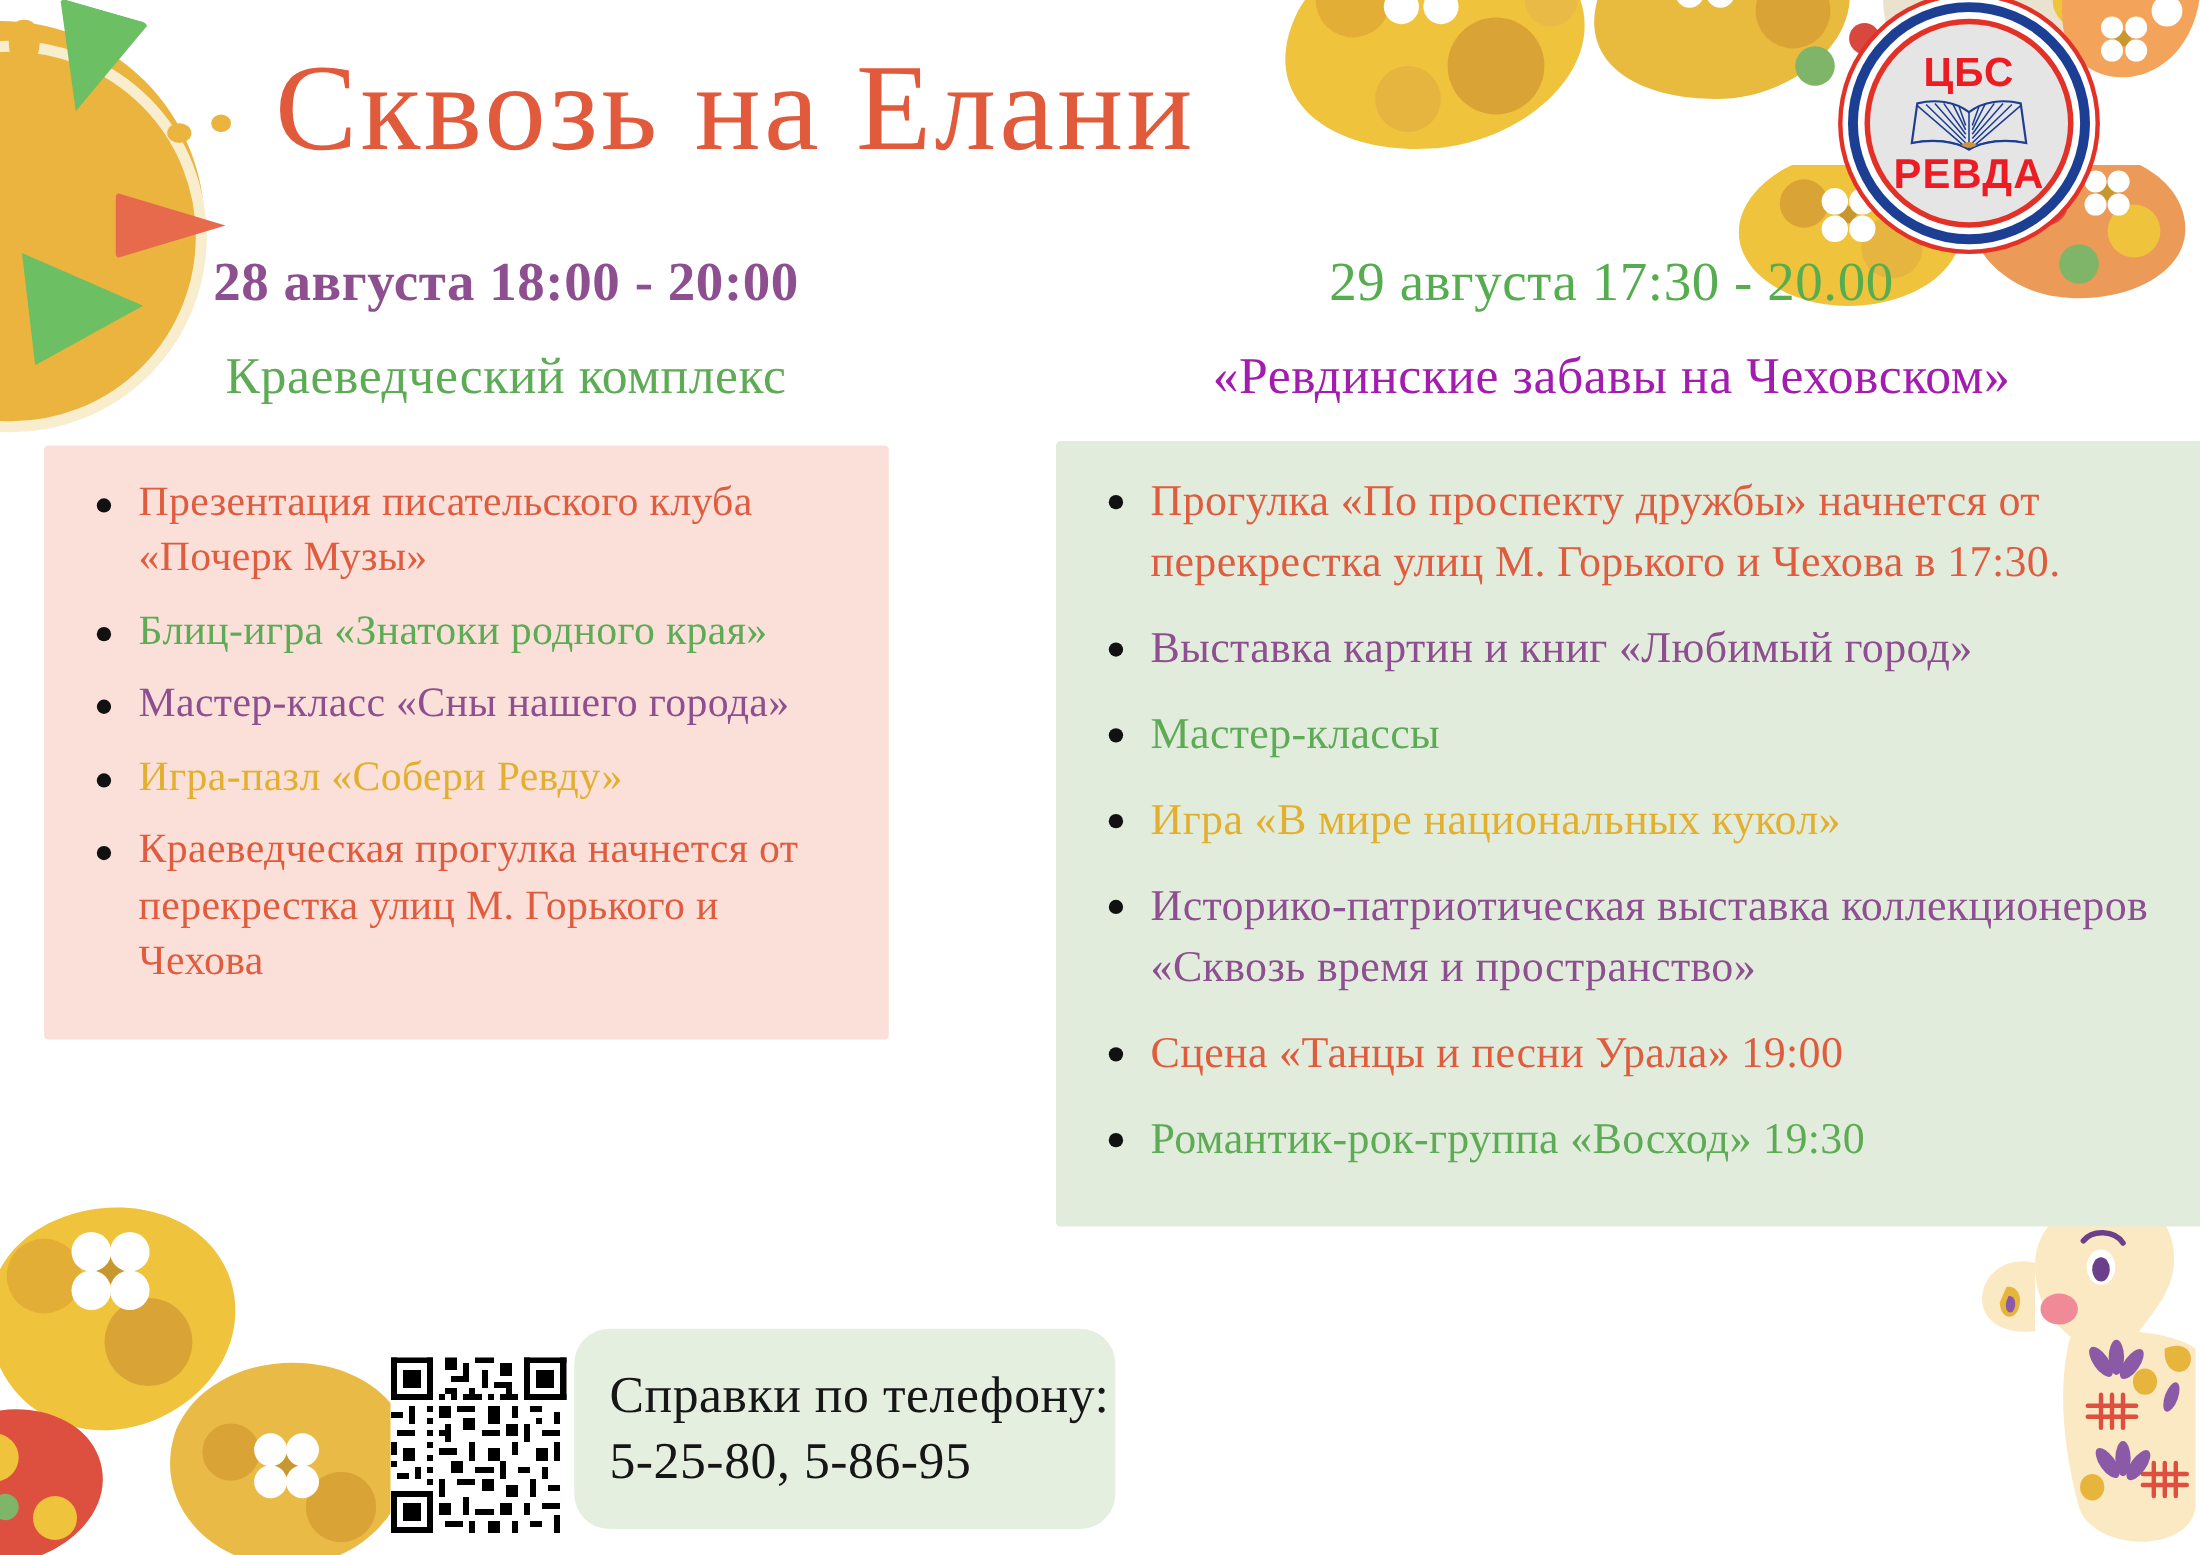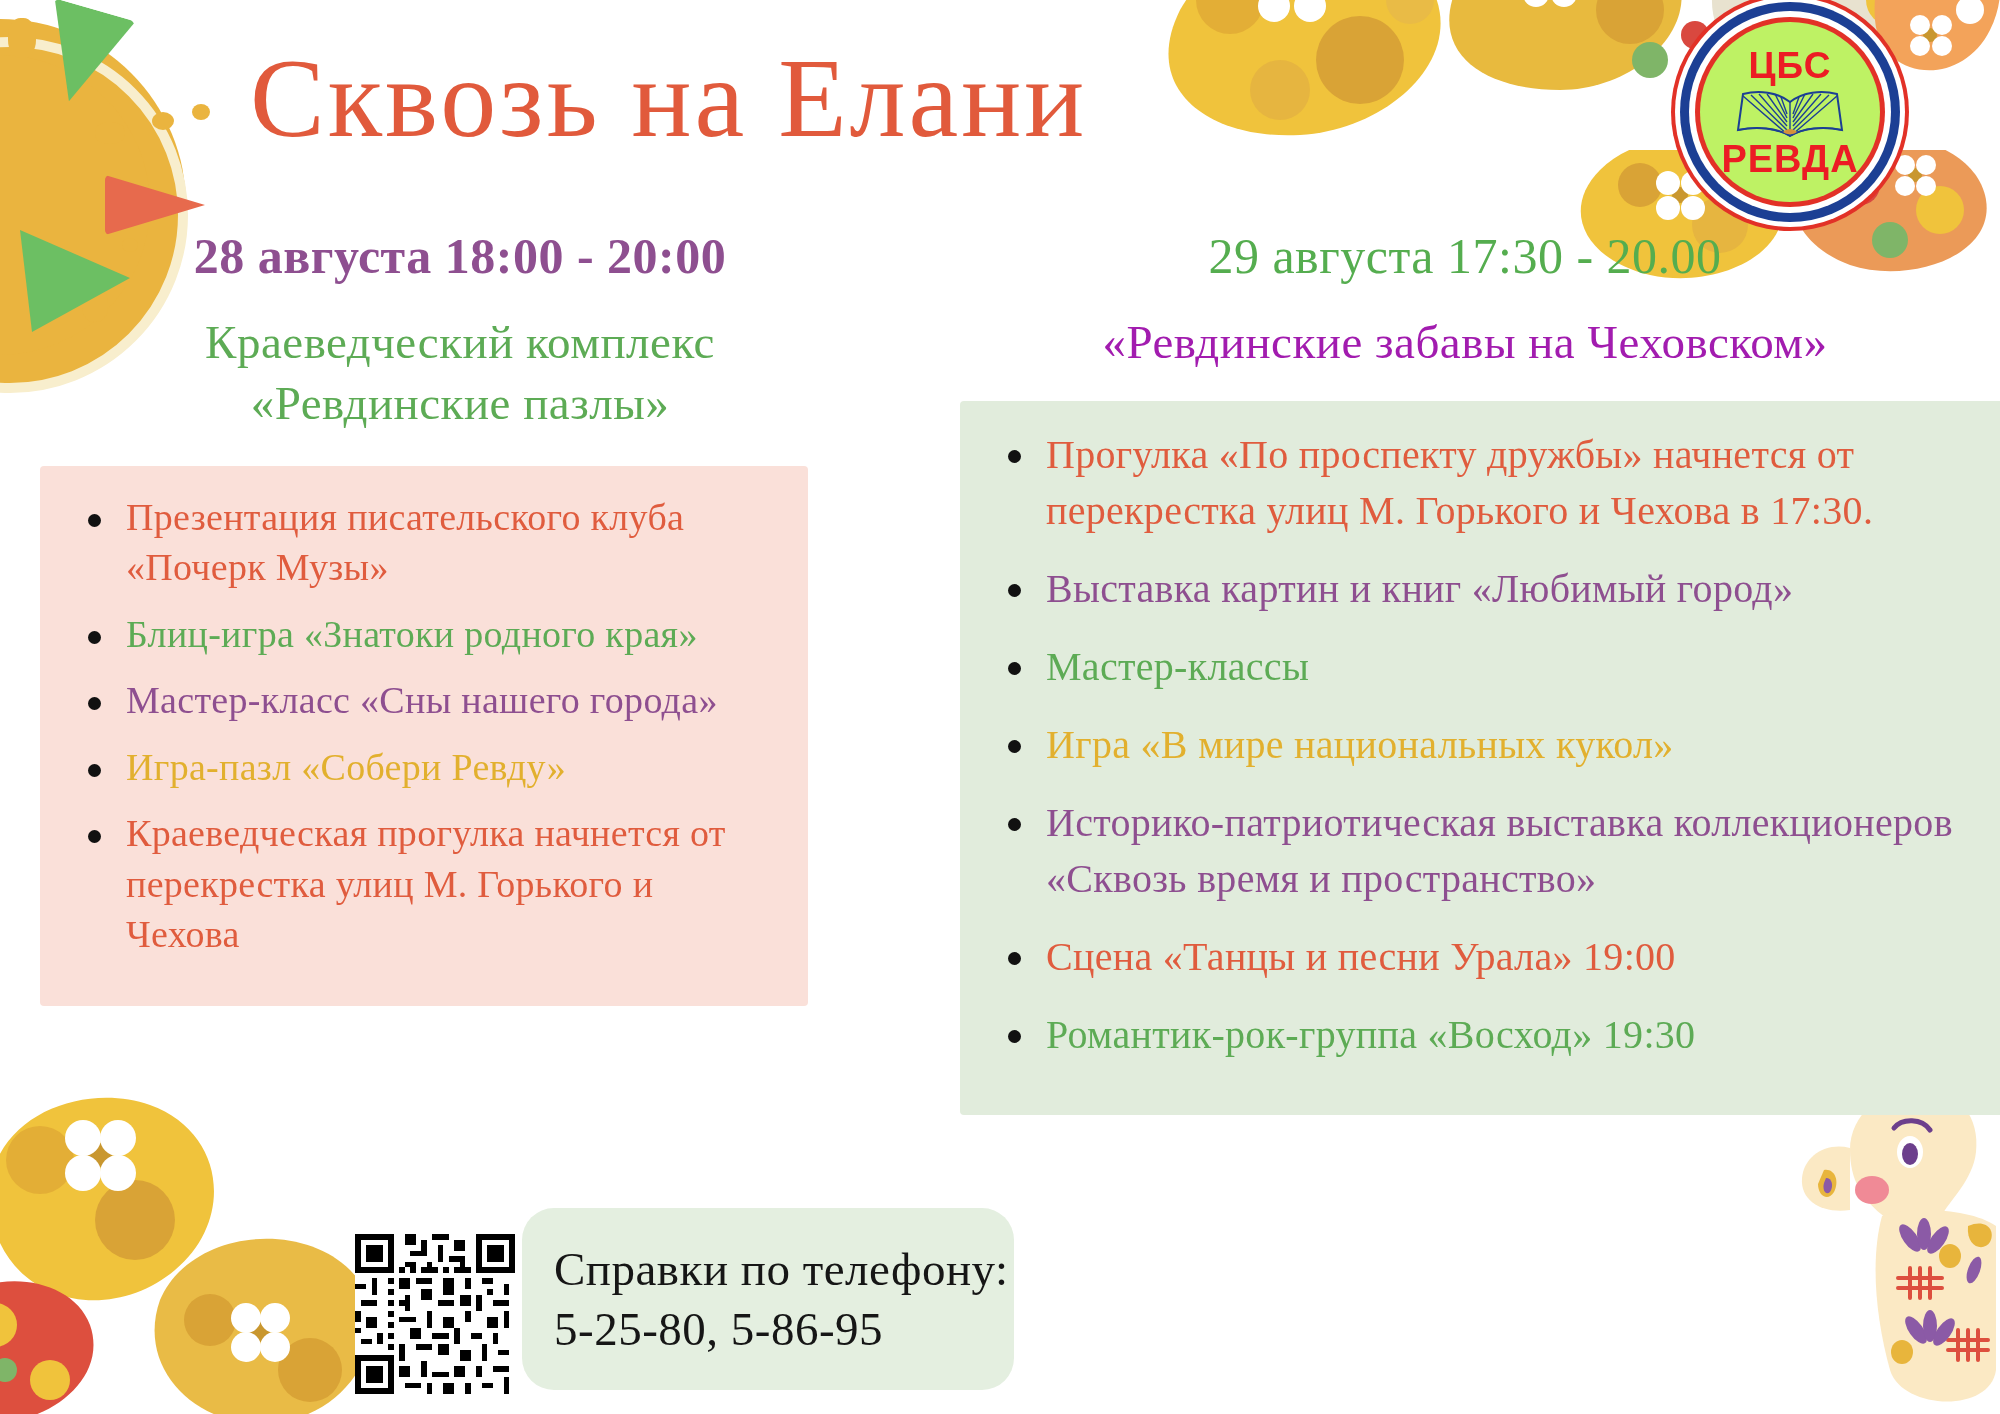--- a/index.html
+++ b/index.html
@@ -39,21 +39,21 @@
     left:105px;top:175px;width:0;height:0;
     border-top:30px solid transparent;border-bottom:30px solid transparent;
     border-left:100px solid #e76a4d;
     border-radius:5px;
   }
   .dot{position:absolute;background:#eab43f;border-radius:50%;}
 
   
   .logo{
     position:absolute;left:1700px;top:22px;width:180px;height:180px;border-radius:50%;
-    background:#bef264;
+    background:#e5e5e5;
     box-shadow:0 0 0 5px #e23127, 0 0 0 11px #ffffff, 0 0 0 20px #1c3f94, 0 0 0 25px #ffffff, 0 0 0 29px #e23127;
     display:flex;flex-direction:column;align-items:center;justify-content:center;
   }
   .logo-top{color:#ec1c24;font-family:"Liberation Sans",sans-serif;font-weight:bold;
     font-size:37px;letter-spacing:1px;line-height:1;margin-top:4px;}
   .logo-bottom{color:#ec1c24;font-family:"Liberation Sans",sans-serif;font-weight:bold;
     font-size:38px;letter-spacing:1px;line-height:1;margin-bottom:4px;}
   .logo-book{width:110px;height:52px;margin:2px 0;}
 
   
@@ -312,21 +312,20 @@
     </svg>
     <div class="logo-bottom">РЕВДА</div>
   </div>
 
   <div class="title">Сквозь на Елани</div>
 
   <div class="col col-left">
     <div class="date-line date-left">28 августа 18:00 - 20:00</div>
     <div class="venue venue-left">
       <div>Краеведческий комплекс</div>
-      <div>«Ревдинские пазлы»</div>
     </div>
     <div class="panel panel-pink">
       <ul class="items">
         <li class="c-orange">Презентация писательского клуба «Почерк Музы»</li>
         <li class="c-green">Блиц-игра «Знатоки родного края»</li>
         <li class="c-purple">Мастер-класс  «Сны нашего города»</li>
         <li class="c-gold">Игра-пазл «Собери Ревду»</li>
         <li class="c-orange">Краеведческая прогулка начнется от перекрестка улиц М. Горького и Чехова</li>
       </ul>
     </div>

